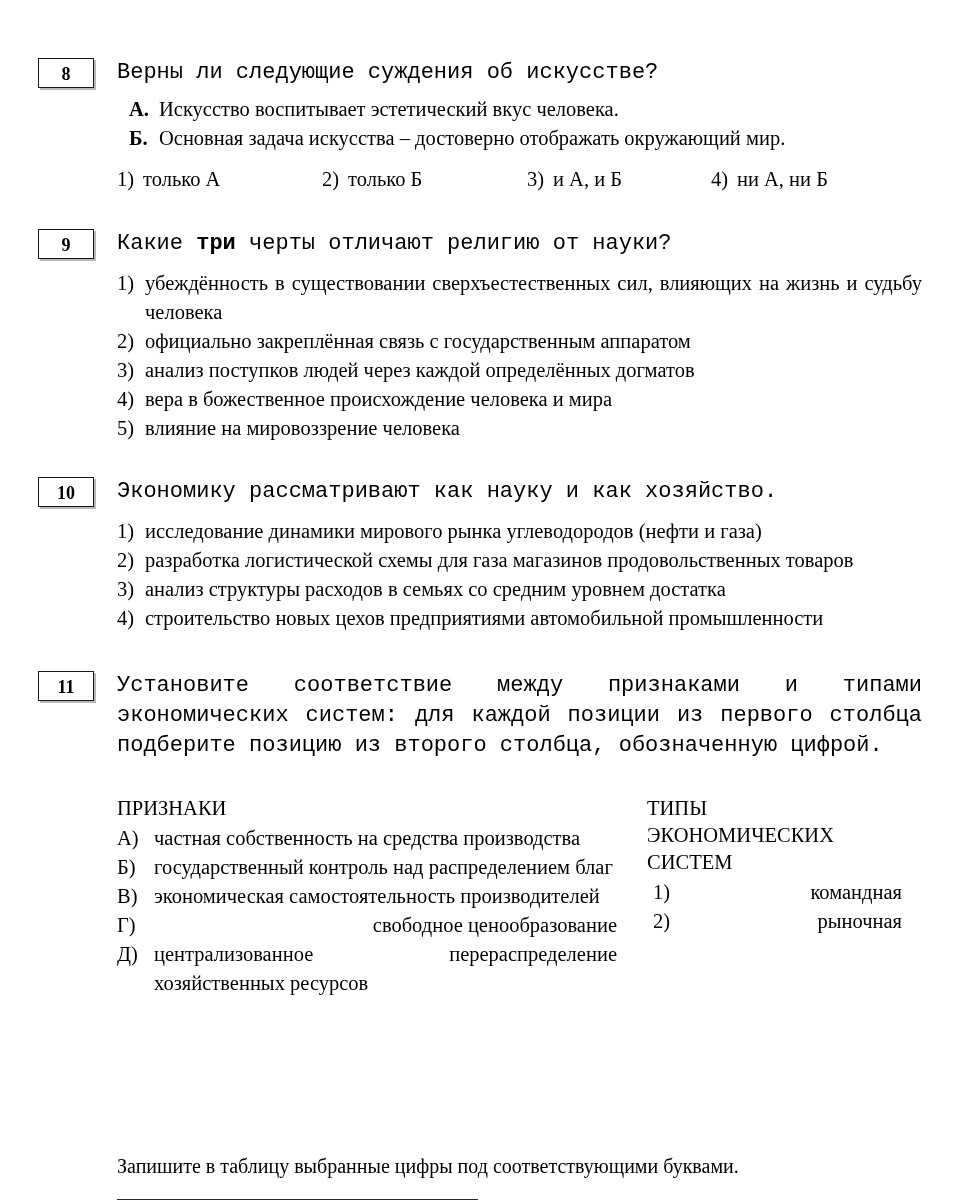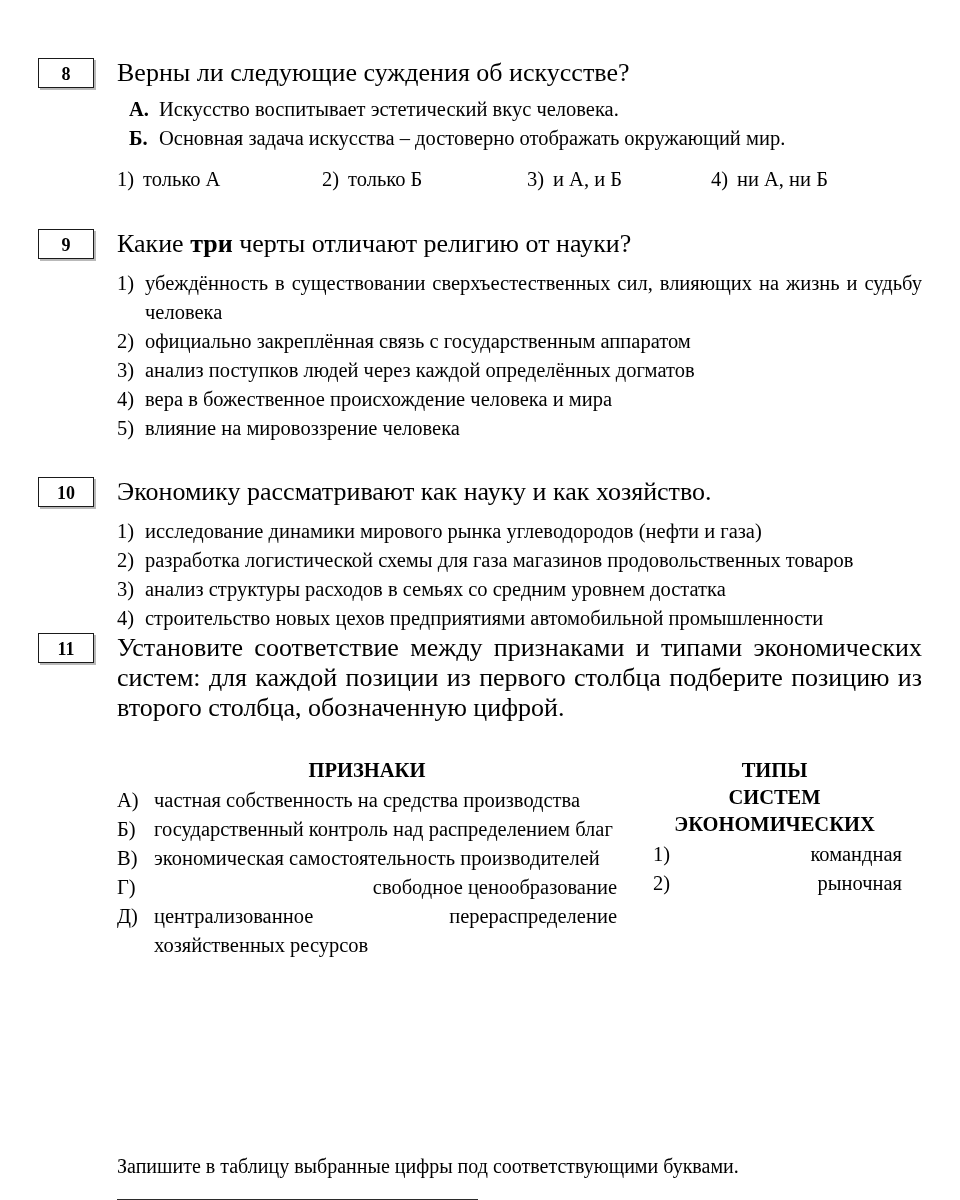--- a/index.html
+++ b/index.html
@@ -40,24 +40,25 @@
     font-size: 18px;
     font-weight: bold;
     border: 1px solid #1a1a1a;
     background: #ffffff;
     box-shadow: 2px 2px 0 0 #b9b9b9;
     box-sizing: border-box;
     font-family: "Liberation Serif", serif;
   }
 
   .qstem {
-    font-size: 26px;
+    font-size: 22px;
     line-height: 30px;
     text-align: justify;
     text-justify: inter-word;
+    font-family: Liberation Mono, monospace;
   }
   .qstem.nojust { text-align: left; }
 
   .stem-line { display: block; }
 
   
   .statements {
     margin-top: 7px;
   }
   .statement {
@@ -107,22 +108,21 @@
     margin-top: 34px;
     display: flex;
     align-items: flex-start;
   }
   .col-left { width: 500px; flex: 0 0 500px; }
   .col-gap  { width: 30px; flex: 0 0 30px; }
   .col-right { width: 255px; flex: 0 0 255px; }
 
   .colhead {
     font-size: 20.5px;
-    font-weight: bold;
-    text-align: center;
+    font-weight: normal;
     line-height: 27px;
     margin-bottom: 2px;
   }
   .colhead-line { display: block; }
 
   .mitem {
     display: flex;
     font-size: 20.5px;
     line-height: 29px;
   }
@@ -247,21 +247,21 @@
         <span class="num">3)</span>
         <span class="txt nojust">анализ структуры расходов в семьях со средним уровнем достатка</span>
       </div>
       <div class="vitem">
         <span class="num">4)</span>
         <span class="txt">строительство новых цехов предприятиями автомобильной промышленности</span>
       </div>
     </div>
   </div>
 
-  <div class="qblock" style="">
+  <div class="qblock" style="margin-top:38px;">
     <div class="qnum">11</div>
     <div class="qstem">Установите соответствие между признаками и типами экономических систем: для каждой позиции из первого столбца подберите позицию из второго столбца, обозначенную цифрой.</div>
 
     <div class="match-wrap">
 
       <div class="col-left">
         <div class="colhead">ПРИЗНАКИ</div>
 
         <div class="mitem">
           <span class="num">А)</span>
@@ -283,22 +283,22 @@
           <span class="num">Д)</span>
           <span class="txt">централизованное перераспределение хозяйственных ресурсов</span>
         </div>
       </div>
 
       <div class="col-gap"></div>
 
       <div class="col-right">
         <div class="colhead">
           <span class="colhead-line">ТИПЫ</span>
+          <span class="colhead-line">ЭКОНОМИЧЕСКИХ</span>
           <span class="colhead-line">СИСТЕМ</span>
-          <span class="colhead-line">ЭКОНОМИЧЕСКИХ</span>
         </div>
 
         <div class="mitem">
           <span class="num">1)</span>
           <span class="txt nojust">командная</span>
         </div>
         <div class="mitem">
           <span class="num">2)</span>
           <span class="txt nojust">рыночная</span>
         </div>

